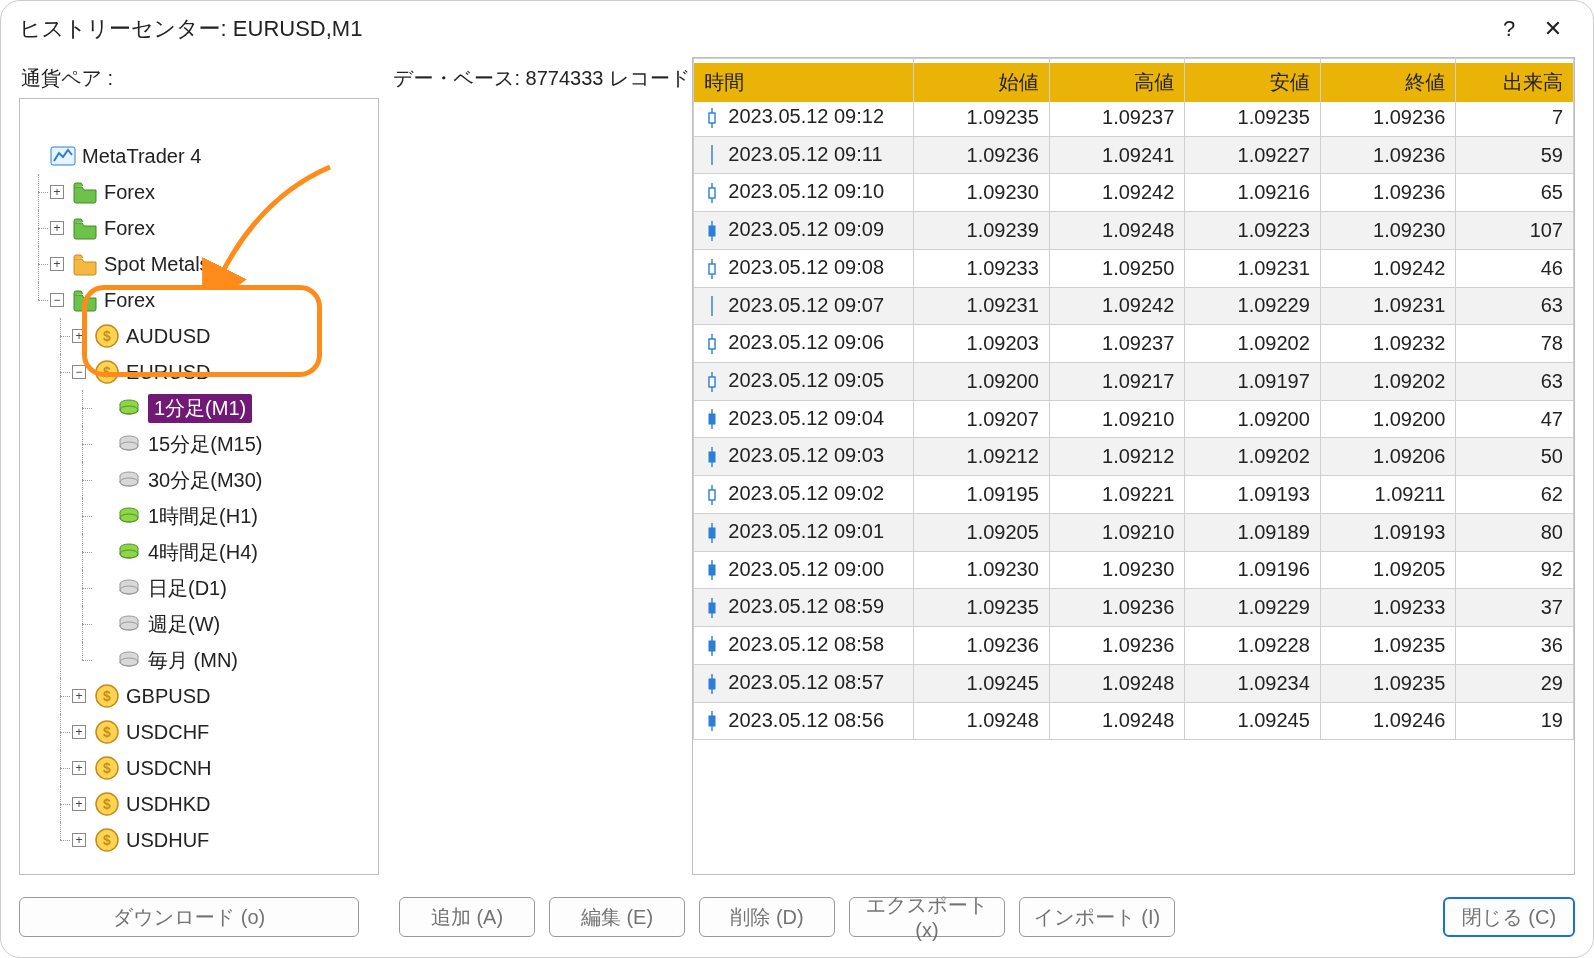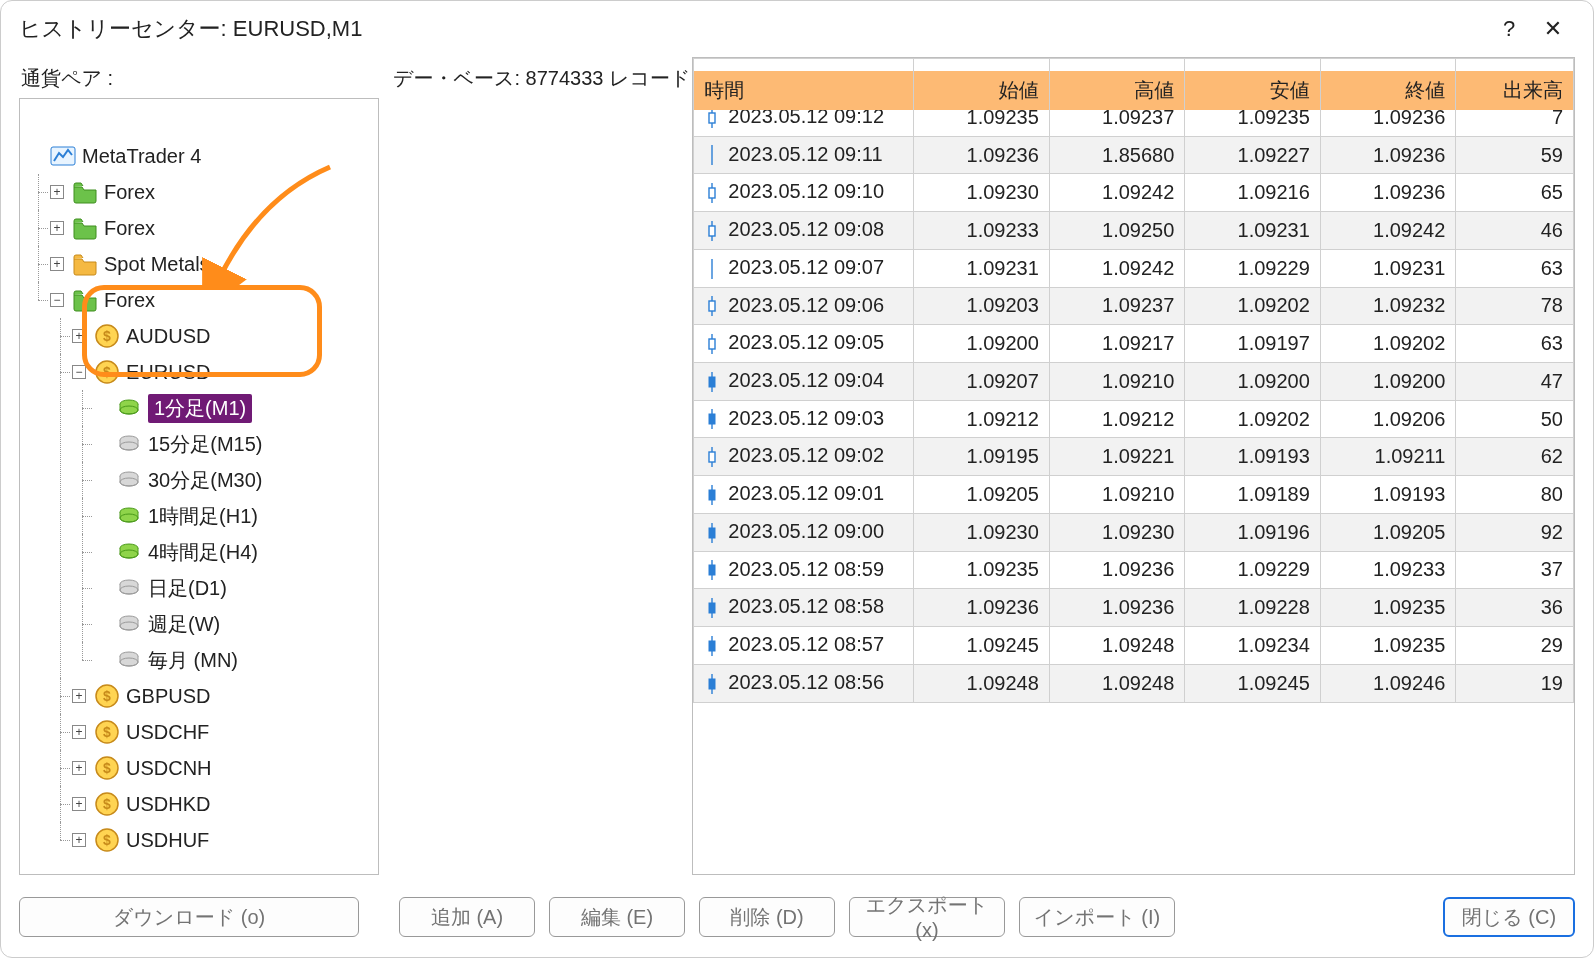--- a/index.html
+++ b/index.html
@@ -1,17 +1,17 @@
 <!DOCTYPE html>
 <html><head>
 <meta charset="utf-8">
 <style>
   * { box-sizing: border-box; font-family: "Segoe UI", "Meiryo", sans-serif; }
   body { margin: 0; background: #fff; width: 1594px; height: 958px; overflow: hidden; }
-  .window { width: 1594px; height: 958px; border: 1px solid #ccc; border-radius: 12px; display: flex; flex-direction: column; background: #fff; }
+  .window { width: 1594px; height: 958px; border: 1px solid #ccc; border-radius: 20px; display: flex; flex-direction: column; background: #fff; }
   .titlebar { height: 56px; display: flex; align-items: center; padding: 0 18px; font-size: 22px; color: #222; }
   .titlebar .title { flex: 1; }
   .titlebar .tbtn { width: 44px; text-align: center; font-size: 22px; color: #222; cursor: pointer; }
   .content { flex: 1; display: flex; gap: 12px; padding: 0 18px 8px 18px; min-height: 0; }
   .leftpane { width: 360px; display: flex; flex-direction: column; }
   .rightpane { flex: 1; display: flex; flex-direction: row; min-width: 0; }
   .pane-label { font-size: 20px; color: #222; padding: 8px 2px 6px 2px; }
   .treebox, .tablebox { border: 1px solid #bdbdbd; background: #fff; flex: 1; overflow: auto; position: relative; }
   .treebox { padding: 6px 4px; }
   .tree ul { list-style: none; margin: 0; padding-left: 22px; }
@@ -19,21 +19,21 @@
   .tree li { position: relative; }
   .node { display: flex; align-items: center; height: 36px; font-size: 20px; color: #222; white-space: nowrap; cursor: default; }
   .expander { width: 14px; height: 14px; border: 1px solid #888; margin-right: 8px; display: flex; align-items: center; justify-content: center; font-size: 12px; line-height: 1; color: #444; background: #fff; cursor: pointer; }
   .expander.blank { border: none; background: none; }
   .icon { width: 26px; height: 26px; margin-right: 6px; flex-shrink: 0; }
   .lbl.selected { background: #701a75; color: #fff; padding: 1px 6px; border-radius: 2px; }
   .highlight-box { position: absolute; border: 5px solid #ff8c1a; border-radius: 22px; pointer-events: none; z-index: 5; }
   .arrow-svg { position: absolute; pointer-events: none; z-index: 6; }
   table.grid { border-collapse: collapse; width: 100%; font-size: 20px; color: #222; }
   table.grid th, table.grid td { border: 1px solid #d0d0d0; padding: 6px 10px; height: 36px; }
-  table.grid th { background: #fdba74; font-weight: normal; text-align: left; position: sticky; top: 12px; }
+  table.grid th { background: #eab308; font-weight: normal; text-align: left; position: sticky; top: 4px; }
   table.grid th.num, table.grid td.num { text-align: right; }
   table.grid tr:nth-child(even) td { background: #f2f2f2; }
   .candle-icon { width: 16px; height: 24px; display: inline-block; vertical-align: middle; margin-right: 8px; }
   .buttonbar { display: flex; gap: 14px; padding: 14px 18px 20px 18px; align-items: center; }
   .btn { border: 1px solid #999; border-radius: 6px; background: #fdfdfd; height: 40px; font-size: 20px; color: #737373; display: flex; align-items: center; justify-content: center; cursor: pointer; }
   .btn.primary { border: 2px solid #1a6fe0; }
   .btn.w-dl { width: 340px; }
   .btn.w-sm { width: 136px; }
   .btn.w-md { width: 156px; }
   .btn.w-close { width: 132px; }
@@ -335,35 +335,46 @@
                 <td class="num">1.09235</td>
                 <td class="num">1.09236</td>
                 <td class="num">7</td>
               </tr>
               <tr>
                 <td><svg class="candle-icon" viewBox="0 0 16 24">
                     <line x1="8" y1="2" x2="8" y2="22" stroke="#2b7fd6" stroke-width="1.4"></line>
                     <line x1="8" y1="12" x2="8" y2="12" stroke="#2b7fd6"></line>
                   </svg>2023.05.12 09:11</td>
                 <td class="num">1.09236</td>
-                <td class="num">1.85680</td>
+                <td class="num">1.09241</td>
                 <td class="num">1.09227</td>
                 <td class="num">1.09236</td>
                 <td class="num">59</td>
               </tr>
               <tr>
                 <td><svg class="candle-icon" viewBox="0 0 16 24">
                     <line x1="8" y1="2" x2="8" y2="22" stroke="#2b7fd6" stroke-width="1.4"></line>
                     <rect x="5" y="7" width="6" height="10" fill="#fff" stroke="#2b7fd6" stroke-width="1.4"></rect>
                   </svg>2023.05.12 09:10</td>
                 <td class="num">1.09230</td>
                 <td class="num">1.09242</td>
                 <td class="num">1.09216</td>
                 <td class="num">1.09236</td>
                 <td class="num">65</td>
+              </tr>
+              <tr>
+                <td><svg class="candle-icon" viewBox="0 0 16 24">
+                    <line x1="8" y1="2" x2="8" y2="22" stroke="#2b7fd6" stroke-width="1.4"></line>
+                    <rect x="5" y="7" width="6" height="10" fill="#2b7fd6" stroke="#2b7fd6"></rect>
+                  </svg>2023.05.12 09:09</td>
+                <td class="num">1.09239</td>
+                <td class="num">1.09248</td>
+                <td class="num">1.09223</td>
+                <td class="num">1.09230</td>
+                <td class="num">107</td>
               </tr>
               <tr>
                 <td><svg class="candle-icon" viewBox="0 0 16 24">
                     <line x1="8" y1="2" x2="8" y2="22" stroke="#2b7fd6" stroke-width="1.4"></line>
                     <rect x="5" y="7" width="6" height="10" fill="#fff" stroke="#2b7fd6" stroke-width="1.4"></rect>
                   </svg>2023.05.12 09:08</td>
                 <td class="num">1.09233</td>
                 <td class="num">1.09250</td>
                 <td class="num">1.09231</td>
                 <td class="num">1.09242</td>

